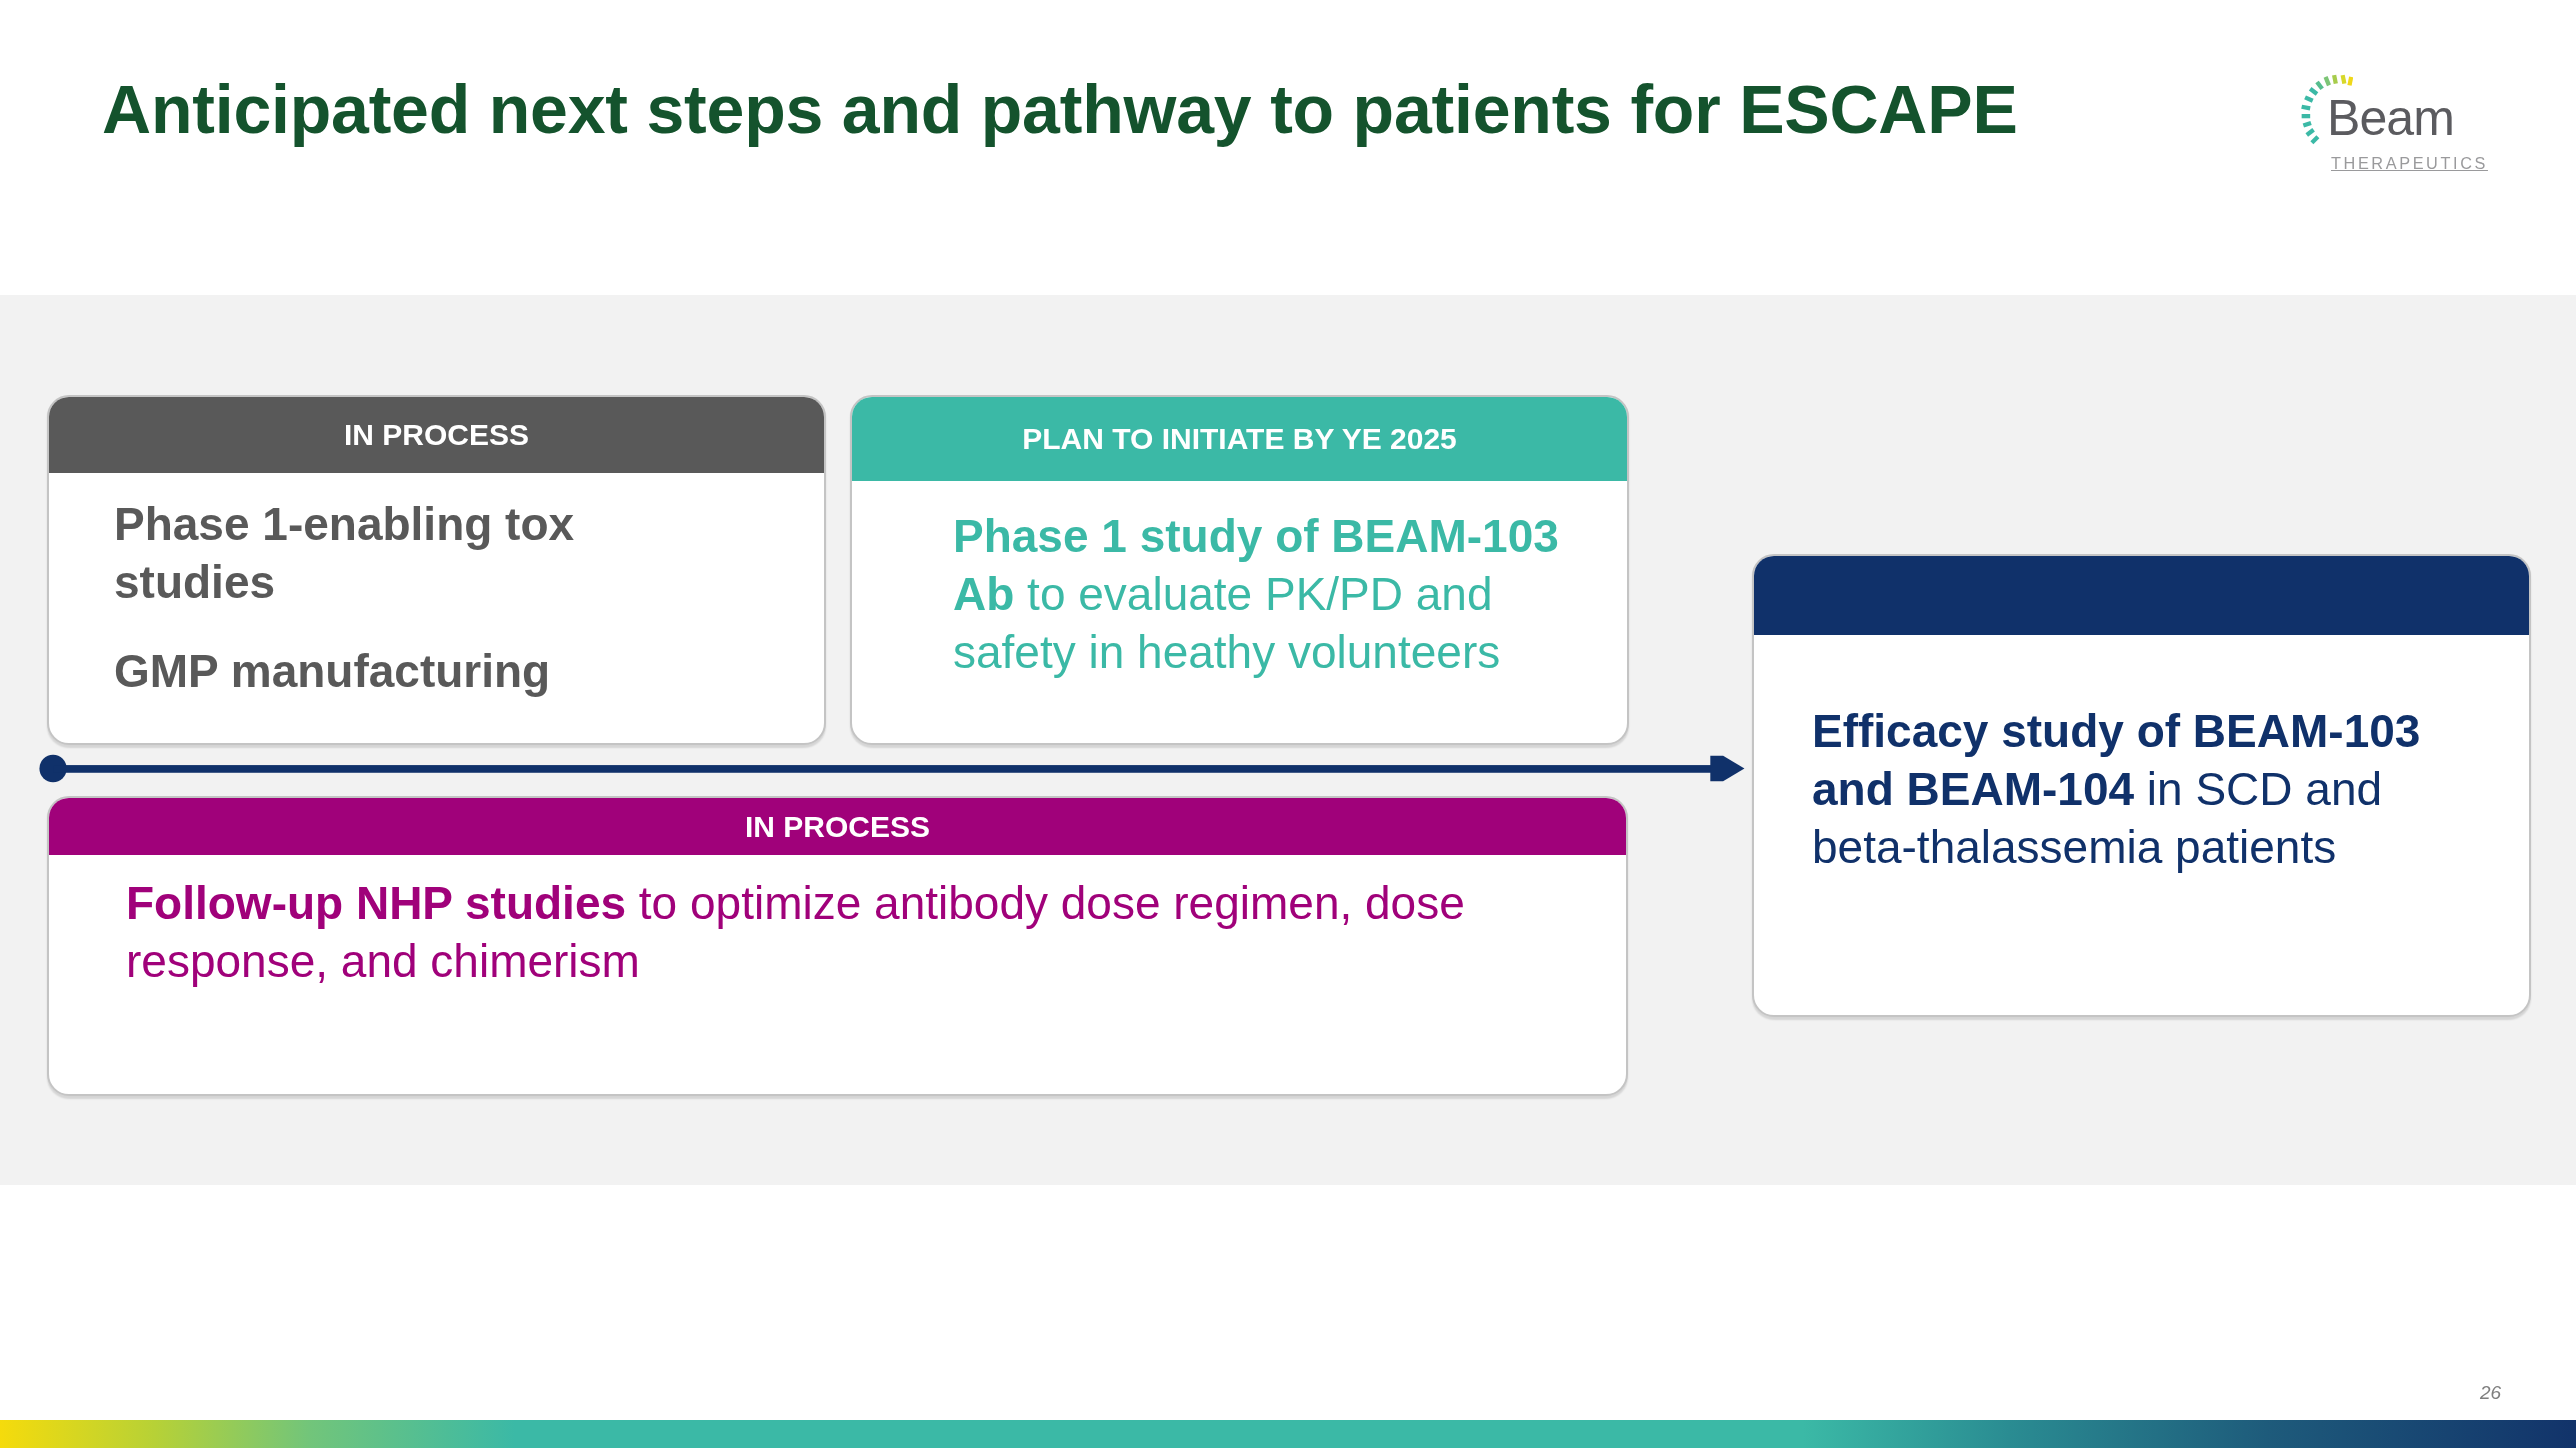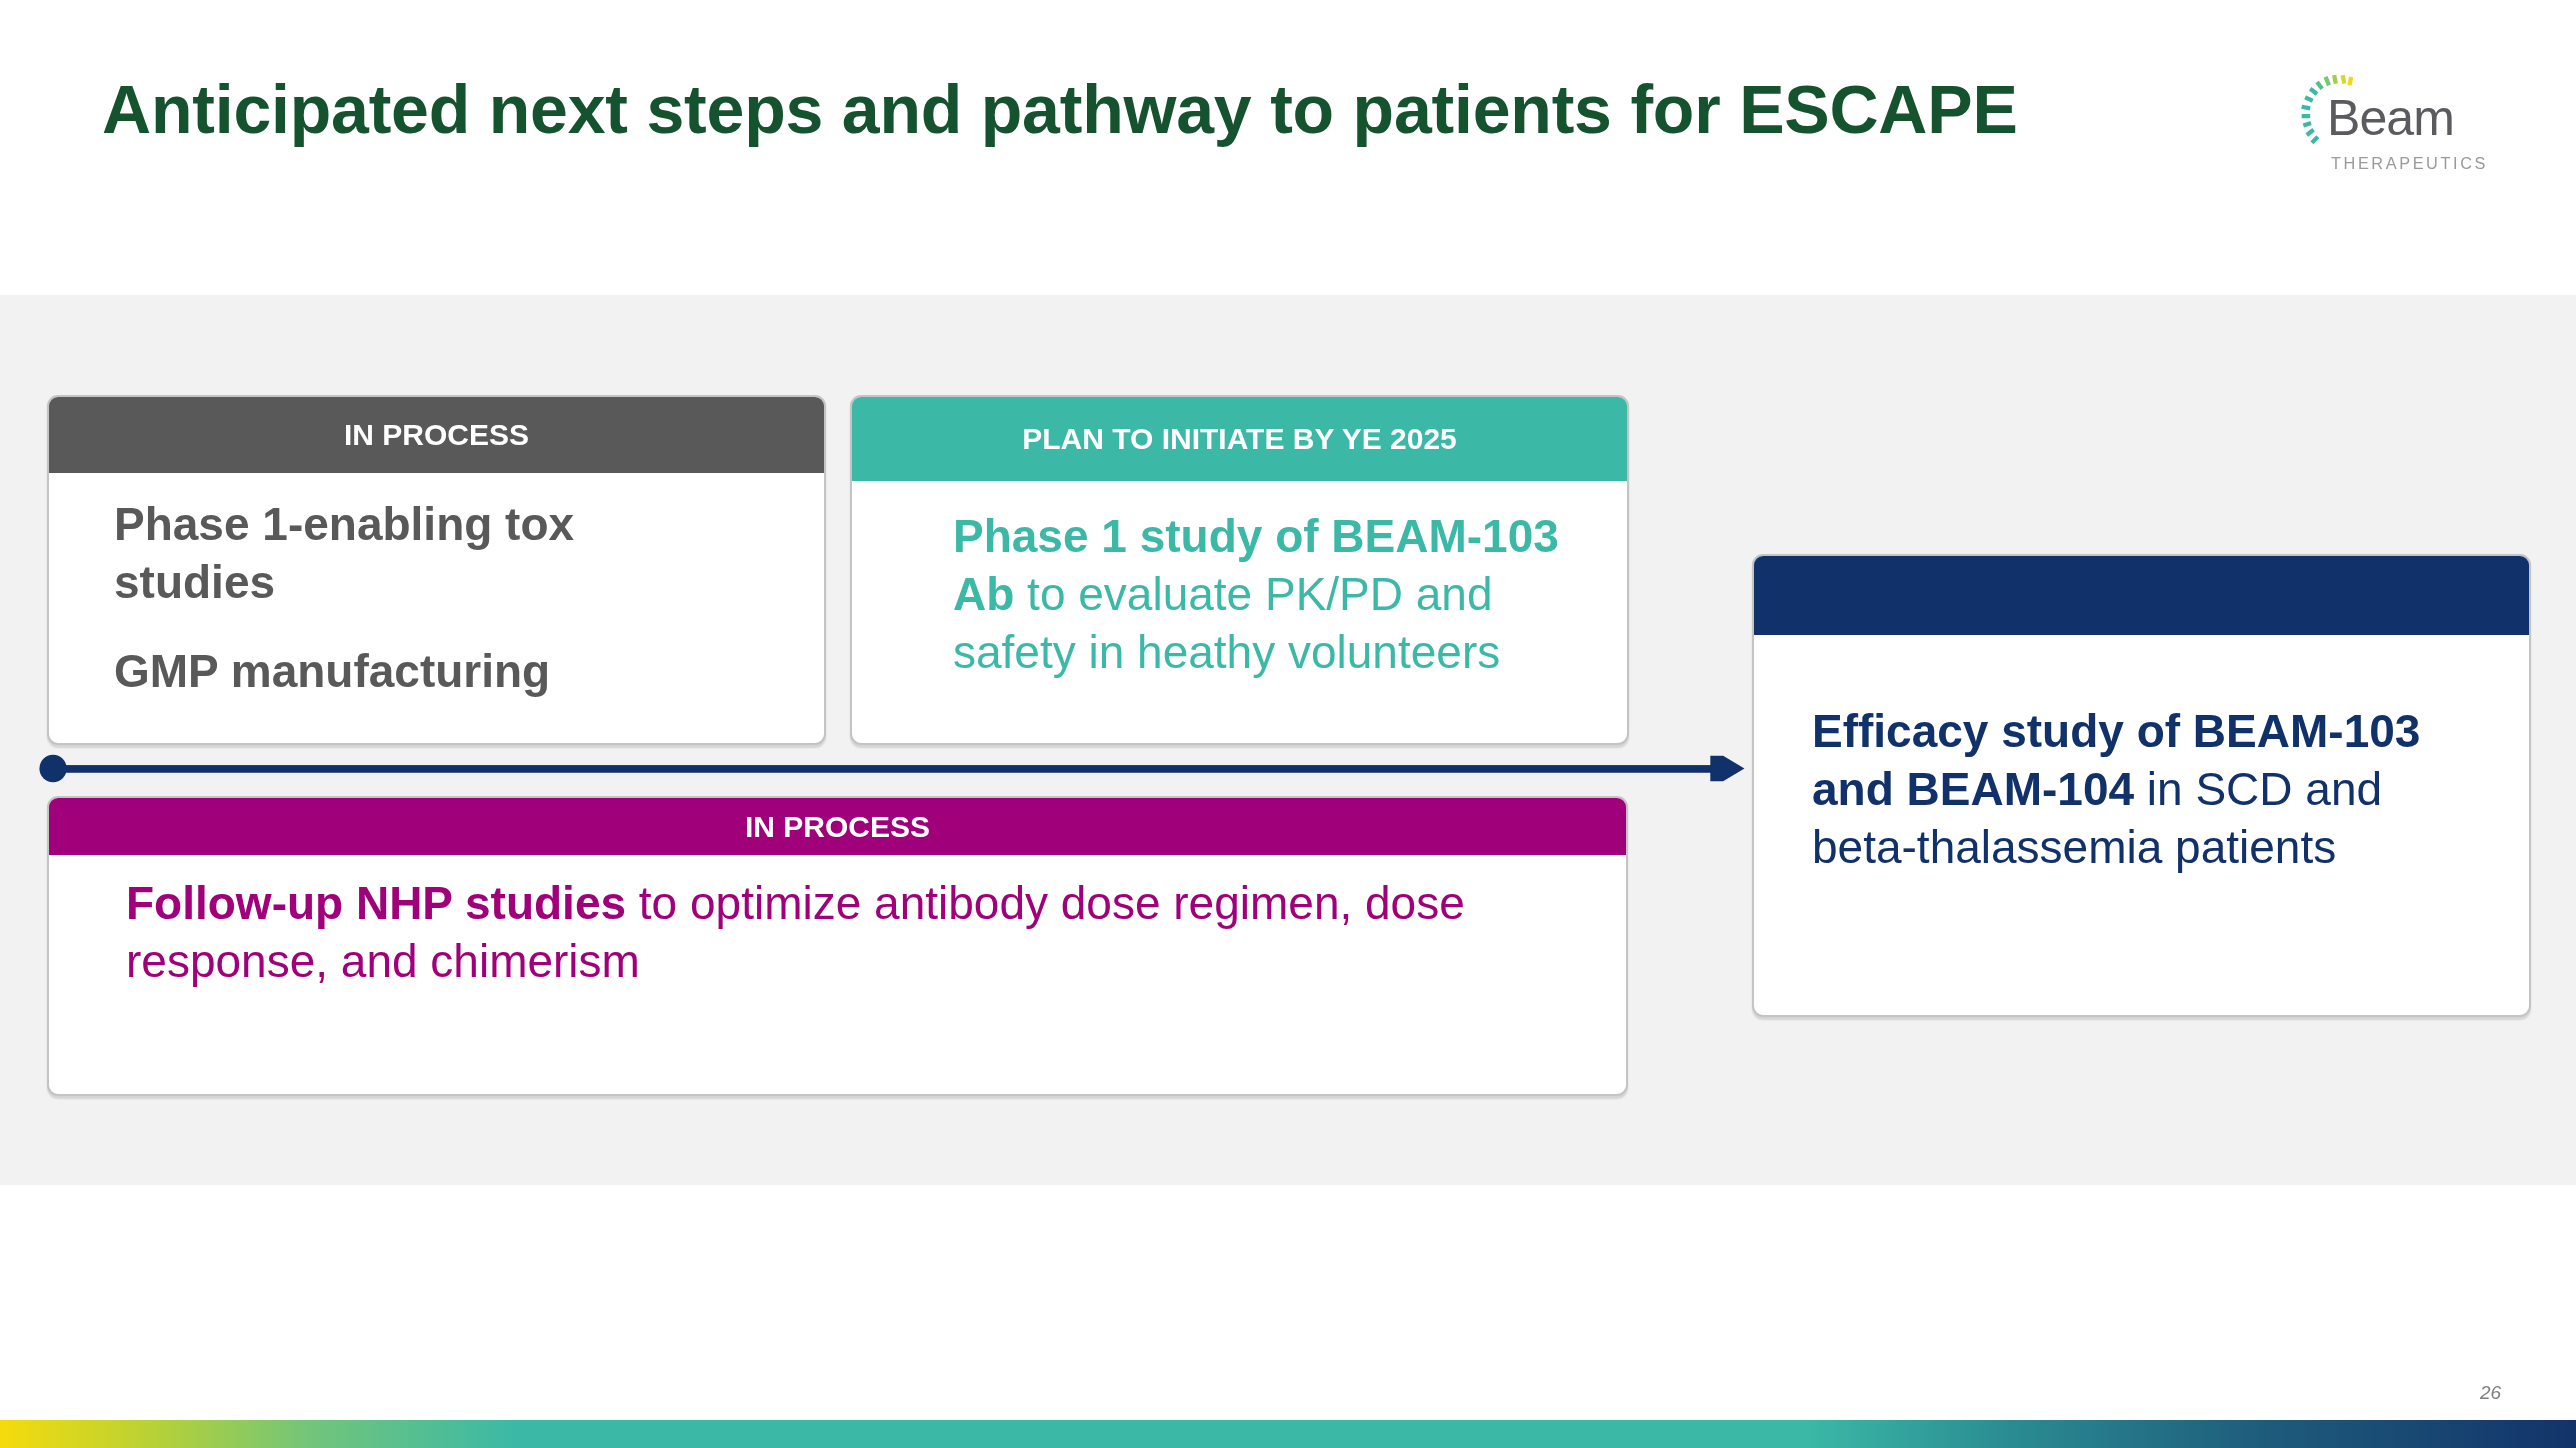--- a/index.html
+++ b/index.html
@@ -1,23 +1,23 @@
 <!DOCTYPE html>
 <html style="font-size:13.7px"><head>
 <meta charset="utf-8">
 <style>
   html, body { margin:0; padding:0; }
   body { width:2576px; height:1449px; position:relative; background:#ffffff; overflow:hidden;
          font-family:"Liberation Sans", sans-serif; }
   .title { position:absolute; left:99px; top:67px; font-size:68px; font-weight:bold; color:#14532d; margin:3px; white-space:nowrap; letter-spacing:-0.2px; }
   .logo { position:absolute; left:2293px; top:70px; width:215px; height:103px; }
   .logo-word { position:absolute; left:34px; top:19px; font-size:50px; color:#5b5b5f; letter-spacing:-0.9px; }
-  .logo-sub { position:absolute; left:38px; top:84px; font-size:16.3px; color:#9a9a9c; letter-spacing:2.6px; }
+  .logo-sub { position:absolute; left:38px; top:84px; font-size:16.3px; color:#9a9a9c; letter-spacing:2.6px;text-decoration:underline; }
   .band { position:absolute; left:0; top:295px; width:2576px; height:890px; background:#f2f2f2; }
-  .card { position:absolute; background:#ffffff; border:2.6px solid #c4c4c4; border-radius:11px; overflow:hidden; box-shadow:0 2.6px 1.7px rgba(0,0,0,0.12); }
+  .card { position:absolute; background:#ffffff; border:2.6px solid #c4c4c4; border-radius:22px; overflow:hidden; box-shadow:0 2.6px 1.7px rgba(0,0,0,0.12); }
   .card-head { color:#ffffff; font-weight:bold; font-size:30px; text-align:center; display:flex; align-items:center; justify-content:center; }
   .card-body { font-size:46px; line-height:58px; }
   .b { font-weight:bold; }
   .arrow { position:absolute; left:33px; top:754px; width:1717px; height:29px; }
   .page-num { position:absolute; left:2480px; top:1382px; font-size:19px; color:#7f7f7f;font-style:italic; }
   .footer-bar { position:absolute; left:0; top:1420px; width:2576px; height:28px;
     background:linear-gradient(90deg,#f5db0c 0%,#b7d136 6%,#72c57a 12%,#3bb9a6 20%,#3bb9a6 70%,#2a8c92 78%,#1e5b7b 88%,#12336a 100%); }
 </style>
 </head>
 <body>

